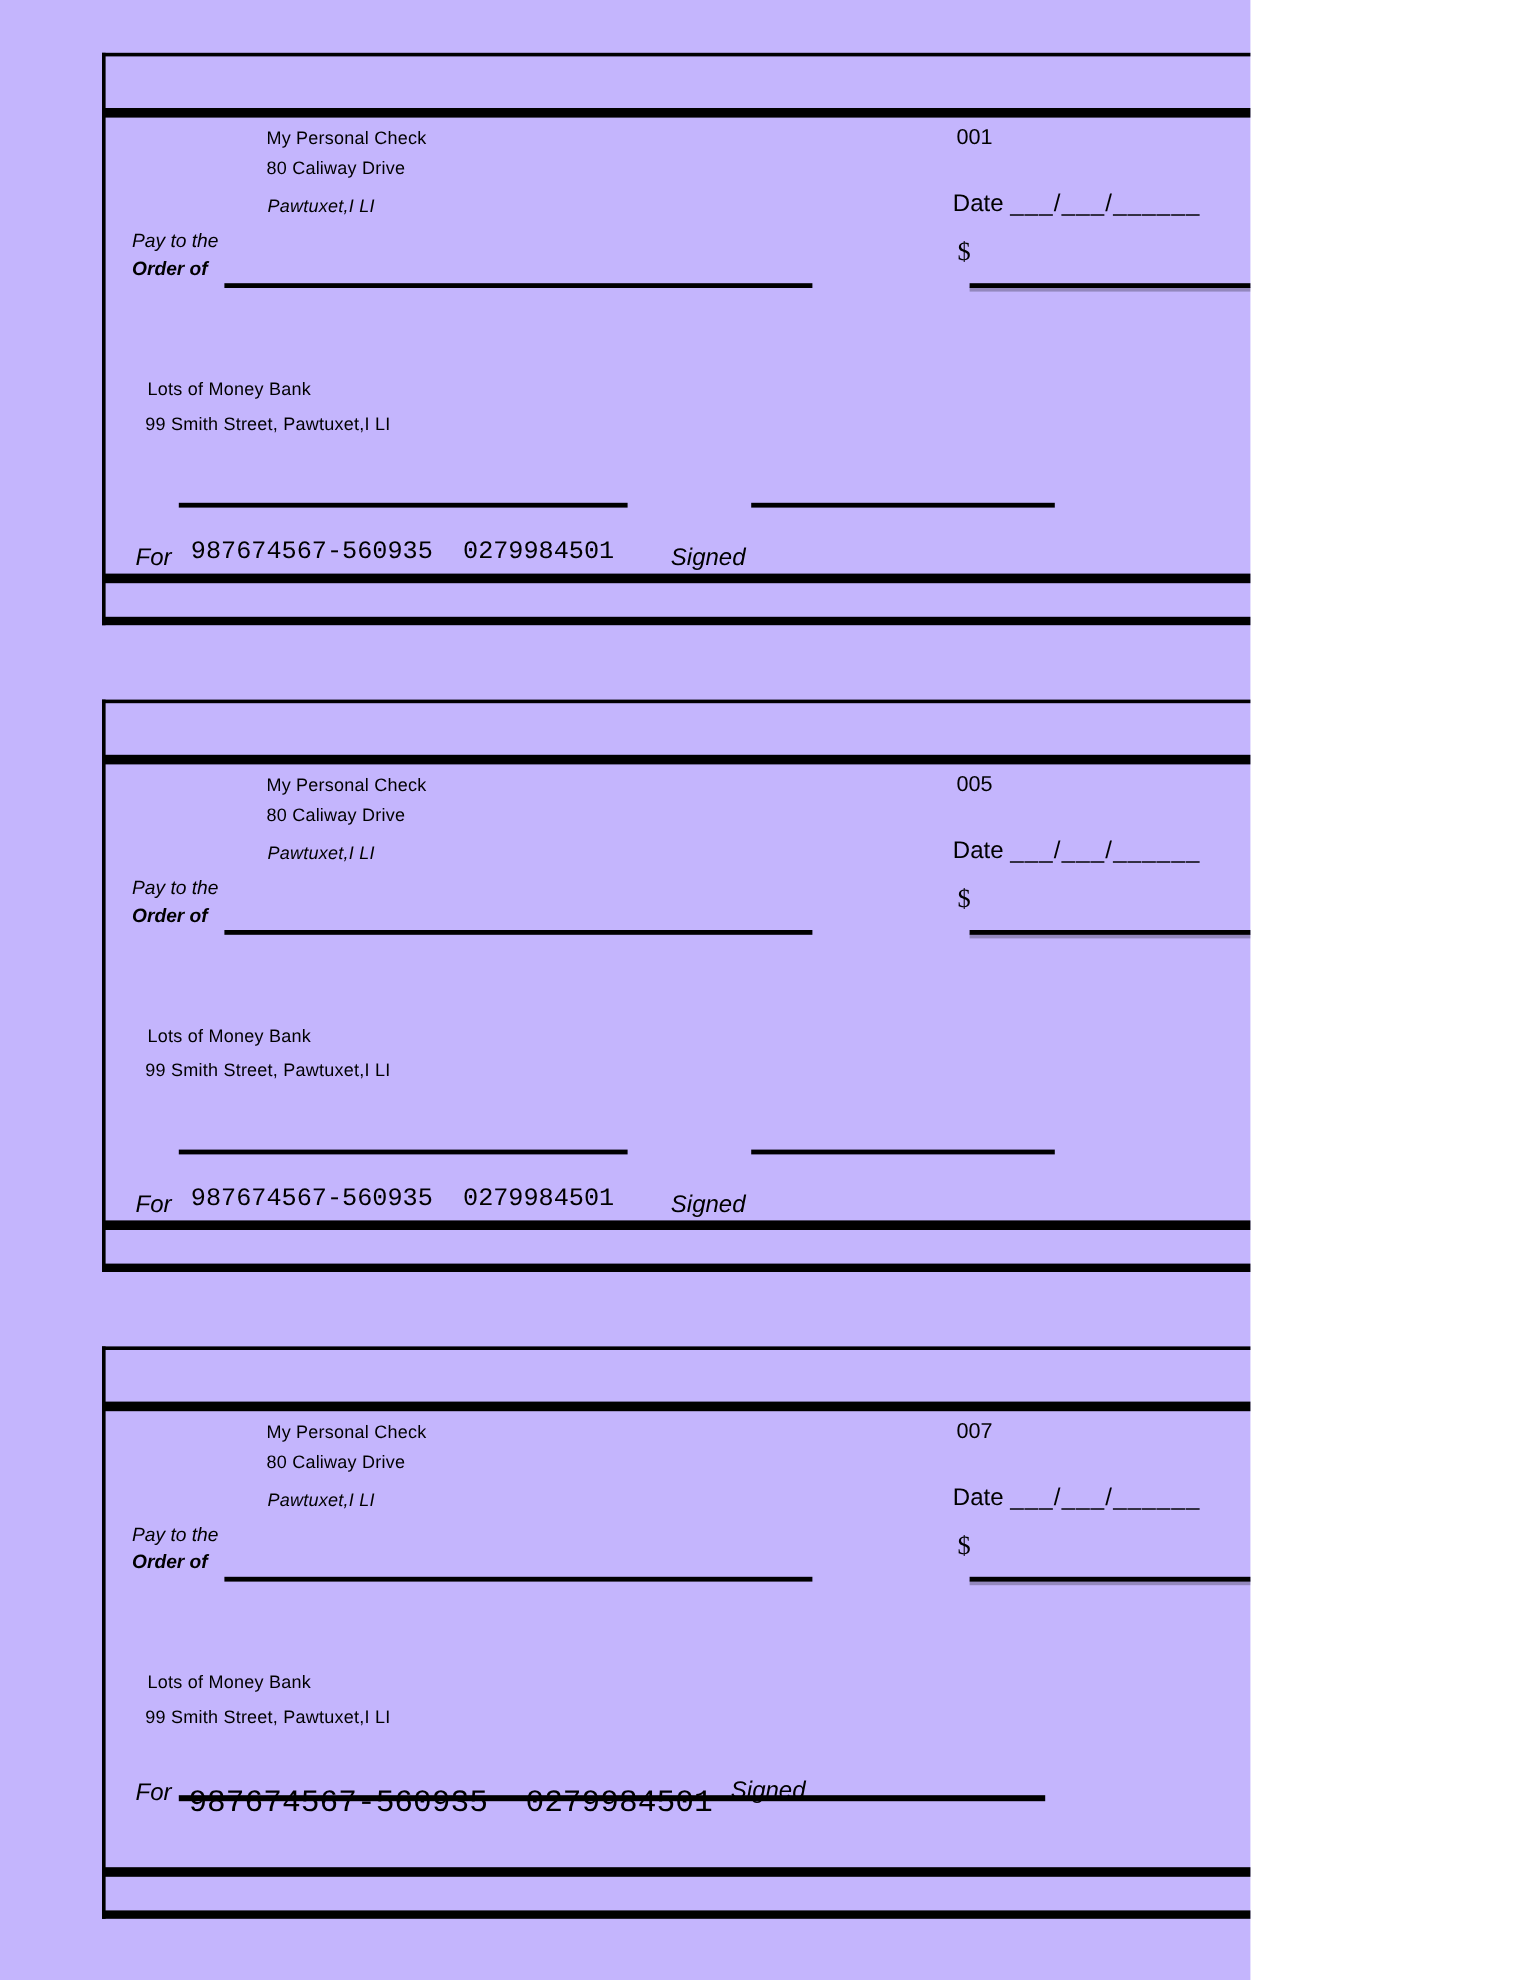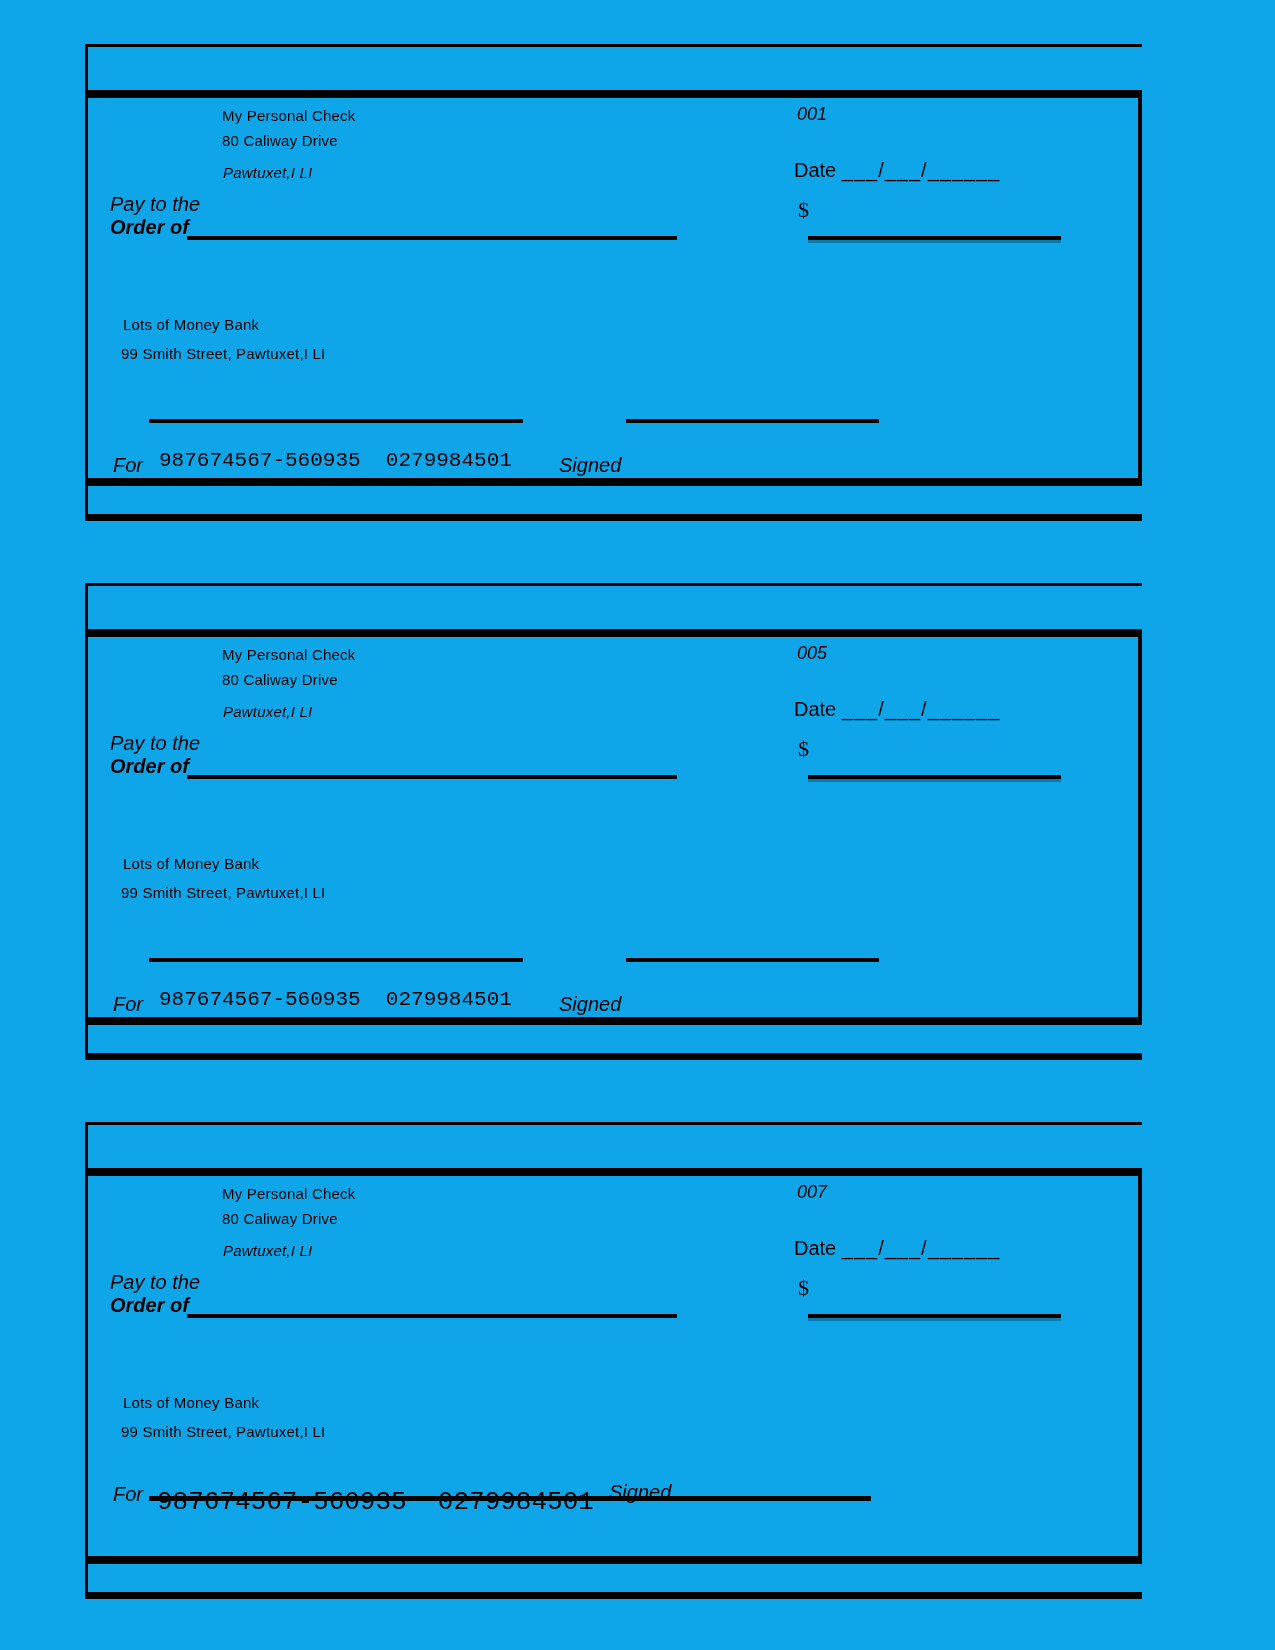--- a/index.html
+++ b/index.html
@@ -1,39 +1,39 @@
 <!DOCTYPE html>
 <html><head>
 <meta charset="utf-8">
 <style>
   html,body{margin:0;padding:0;background:#fff;}
-  #page{position:relative;width:1275px;height:1650px;background:#0ea5e9;overflow:hidden;
+  #page{position:relative;width:1042px;height:1650px;background:#c4b5fd;overflow:hidden;
         font-family:"Liberation Sans",sans-serif;color:#000;}
   .check-unit{position:absolute;left:85px;width:1057px;height:481px;}
   .ln{position:absolute;background:#000;}
   .edge-top{top:0;left:0;right:0;height:3px;}
   .edge-left{top:0;left:0;width:3px;height:477px;}
   .edge-bottom{top:470px;left:0;right:0;height:7px;}
   .rule-top{top:46px;left:0;right:0;height:8px;}
   .rule-bottom{top:434px;left:0;right:0;height:8px;}
   .edge-right-body{top:46px;right:0;width:4px;height:396px;}
   .t{position:absolute;white-space:nowrap;line-height:1.15;}
   .sans15{font-size:15px;letter-spacing:.2px;}
   .num{font-size:18px;}
   .daterow{font-size:20px;}
   .blanks{letter-spacing:1px;margin-top:13px;}
-  .ital20{font-style:italic;font-size:20px;}
+  .ital20{font-style:italic;font-size:16px;}
   .ital18{font-style:italic;font-size:20px;}
   .cur{font-family:"Liberation Serif",serif;font-size:22px;}
   .micr{font-family:"Liberation Mono",monospace;font-size:21px;white-space:pre;}
   .micr3{font-family:"Liberation Mono",monospace;font-size:26px;white-space:pre;}
   .payer-name{left:137px;top:63px;}
   .payer-addr{left:137px;top:88px;}
   .payer-city{left:138px;top:120px;font-style:italic;}
-  .check-num{left:712px;top:60px;font-style:italic;}
+  .check-num{left:712px;top:60px;}
   .date-row{left:709px;top:115px;}
   .pay1{left:25px;top:149px;}
   .pay2{left:25px;top:172px;font-weight:bold;}
   .payee-line{left:102px;top:192px;width:490px;height:4px;}
   .dollar{left:713px;top:153px;}
   .amount-line{left:723px;top:192px;width:253px;height:4px;box-shadow:0 3px 0 rgba(0,0,0,.25);}
   .bank-name{left:38px;top:272px;}
   .bank-addr{left:36px;top:301px;}
   .memo-line{left:64px;top:375px;width:374px;height:4px;}
   .sig-line{left:541px;top:375px;width:253px;height:4px;}

